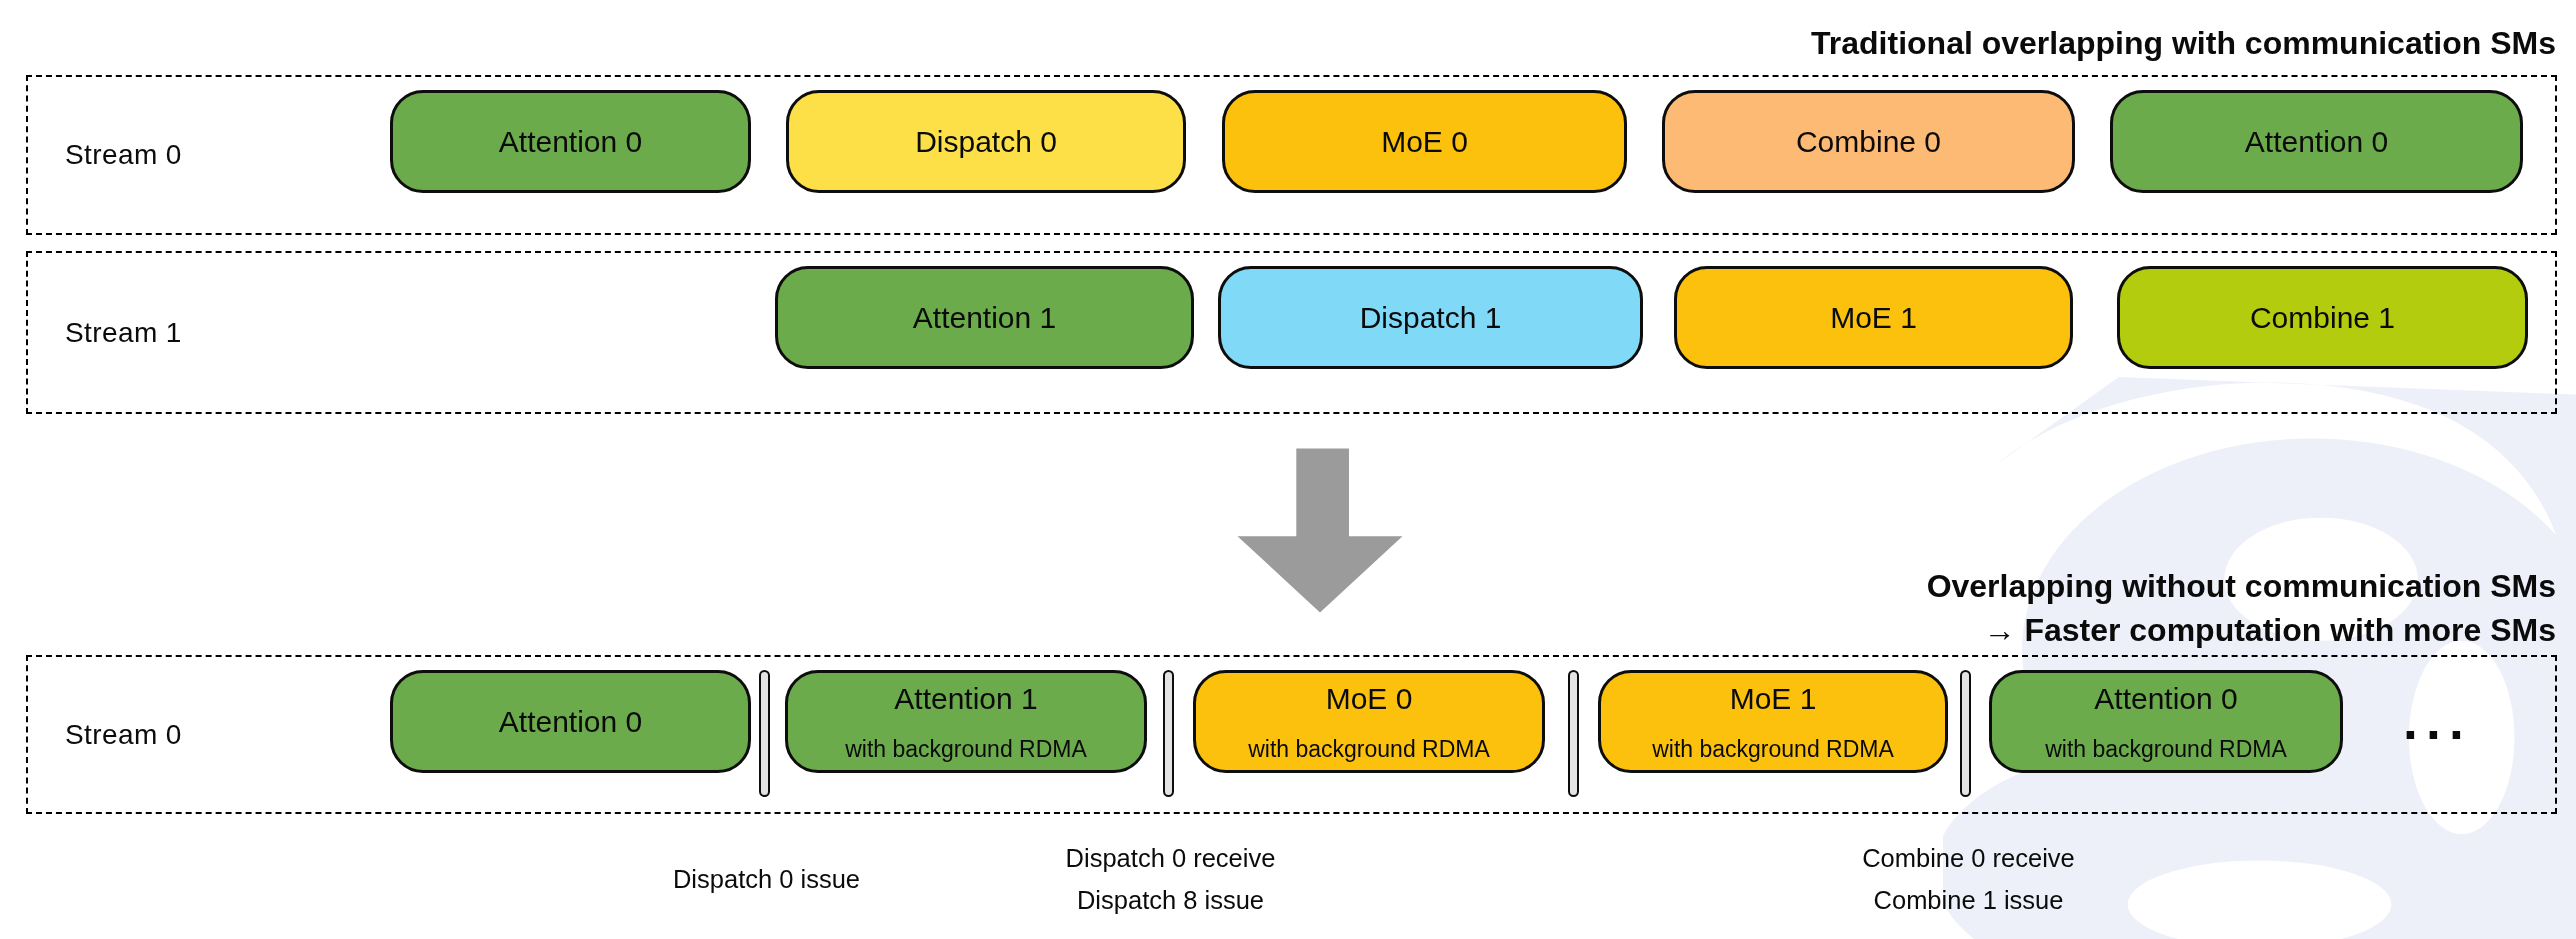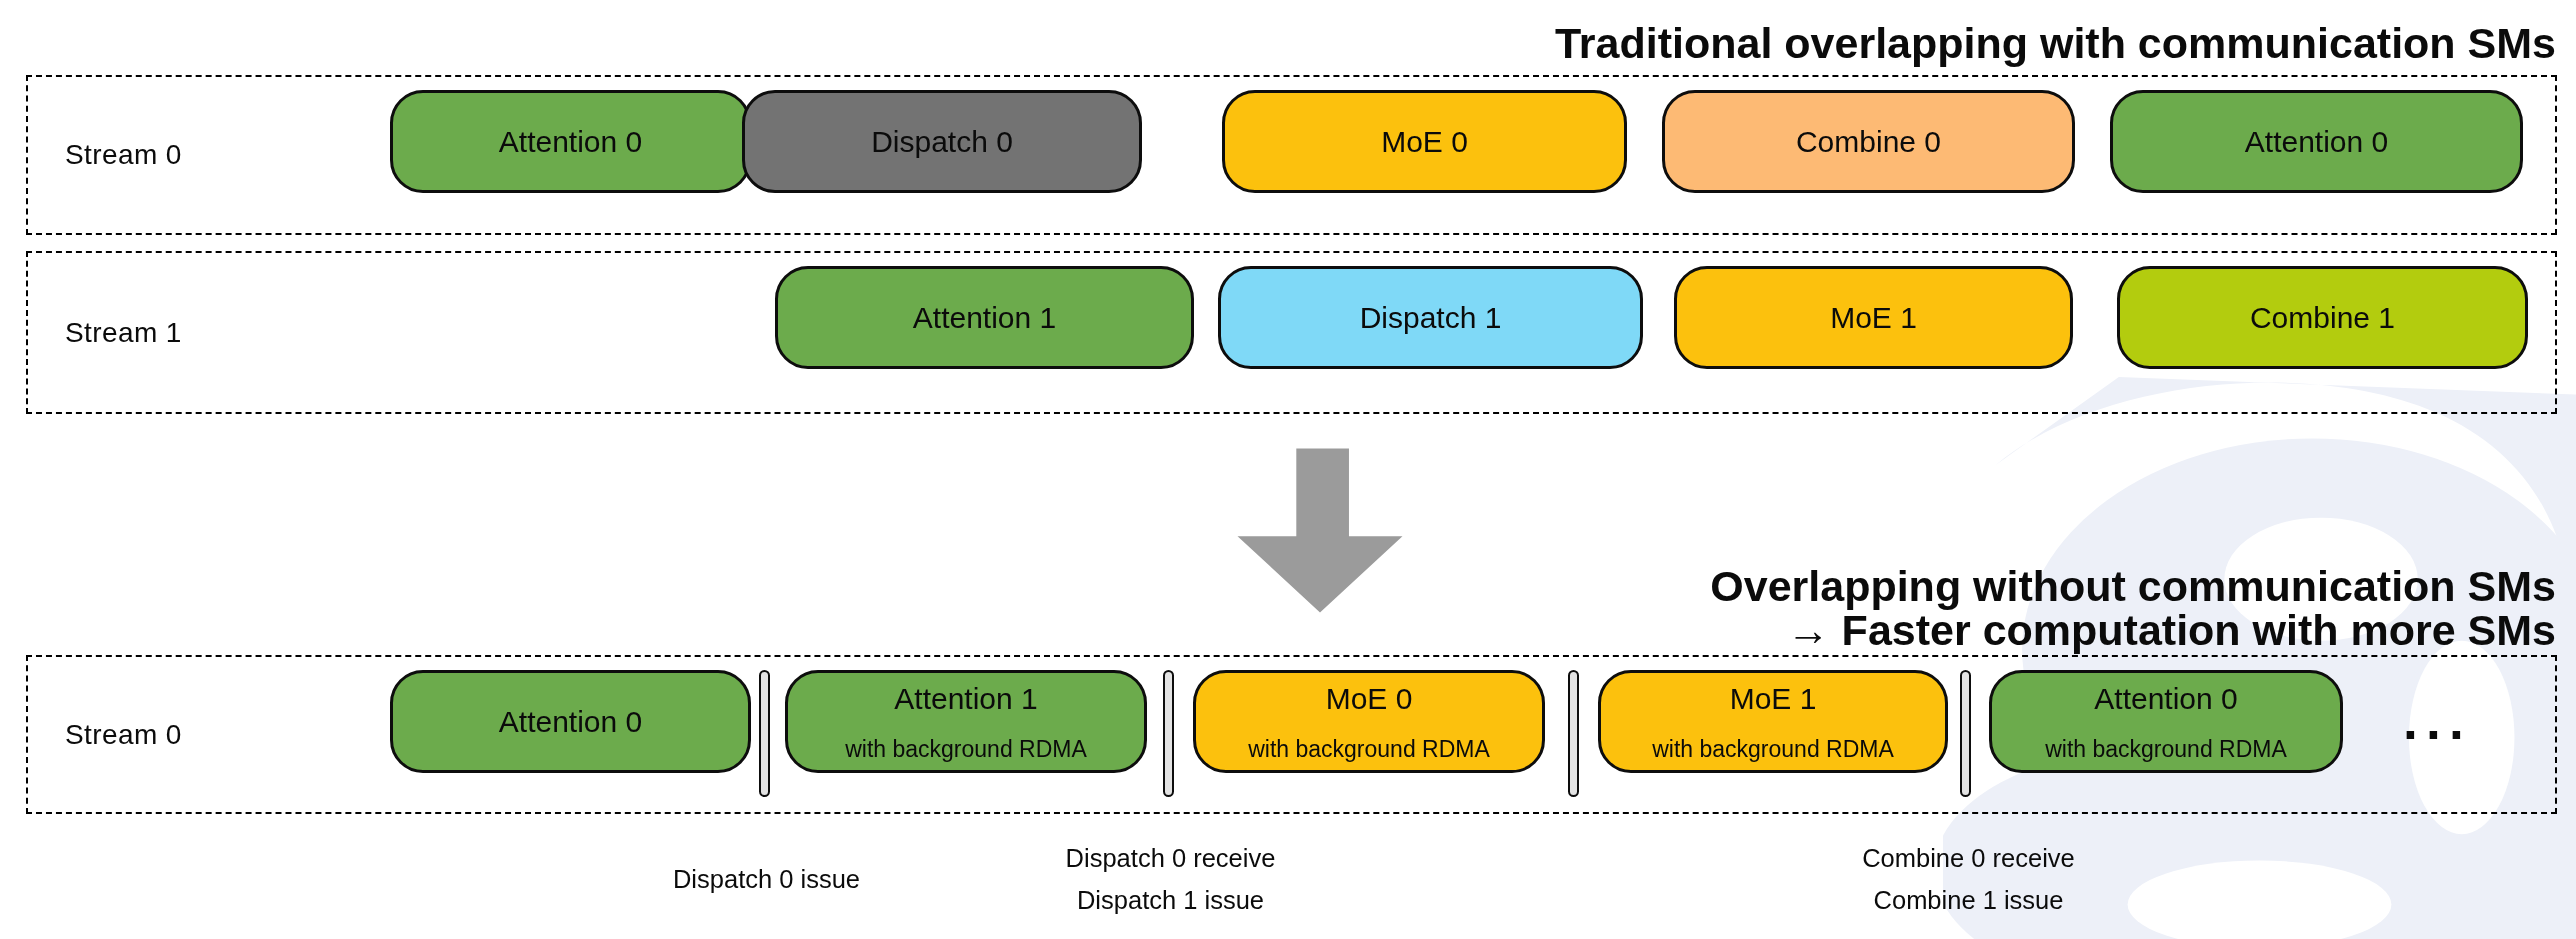--- a/index.html
+++ b/index.html
@@ -1,21 +1,21 @@
 <!DOCTYPE html>
 <html style="font-size:14px"><head>
 <meta charset="utf-8">
 <style>
   html,body{margin:0;padding:0;background:#ffffff;}
   .canvas{
     position:relative;width:2576px;height:940px;background:#ffffff;overflow:hidden;
     font-family:"Liberation Sans","DejaVu Sans",sans-serif;color:#0b0b0b;
   }
   .watermark{position:absolute;right:0;bottom:0;pointer-events:none;}
-  .fig-title{position:absolute;right:20px;font-size:43px;font-weight:bold;text-align:right;line-height:44px;white-space:nowrap;}
+  .fig-title{position:absolute;right:20px;font-size:32px;font-weight:bold;text-align:right;line-height:44px;white-space:nowrap;}
   .title-top{top:21px;}
   .title-bottom{top:564px;}
   .stream-row{
     position:absolute;left:26px;width:2527px;border:2.6px dashed #000;background:transparent;
   }
   .row1{top:75px;height:156px;}
   .row2{top:251px;height:159px;}
   .row3{top:655px;height:155px;}
   .stream-label{
     position:absolute;left:37px;top:0;height:100%;display:flex;align-items:center;
@@ -63,21 +63,21 @@
     </g>
   </svg>
 
   <div class="fig-title title-top">Traditional overlapping with communication SMs</div>
 
   <div class="stream-row row1">
     <div class="stream-label">Stream 0</div>
     <div class="block" style="left: 362px; width: 361px; background: rgb(108, 171, 76);">
       <div class="block-label">Attention 0</div>
     </div>
-    <div class="block" style="left: 714px; width: 400px; background: #737373;">
+    <div class="block" style="left: 758px; width: 400px; background: #fde047;">
       <div class="block-label">Dispatch 0</div>
     </div>
     <div class="block" style="left: 1194px; width: 405px; background: rgb(252, 193, 13);">
       <div class="block-label">MoE 0</div>
     </div>
     <div class="block" style="left: 1634px; width: 413px; background: #fdba74;">
       <div class="block-label">Combine 0</div>
     </div>
     <div class="block" style="left: 2082px; width: 413px; background: rgb(108, 171, 76);">
       <div class="block-label">Attention 0</div>
@@ -147,21 +147,21 @@
     </div>
 
     <div class="ellipsis" style="left:2375px">···</div>
   </div>
 
   <div class="annotation" style="left:538px">
     <div>Dispatch 0 issue</div>
   </div>
   <div class="annotation" style="left:942px">
     <div>Dispatch 0 receive</div>
-    <div>Dispatch 1 issue</div>
+    <div>Dispatch 8 issue</div>
   </div>
   <div class="annotation" style="left:1740px">
     <div>Combine 0 receive</div>
     <div>Combine 1 issue</div>
   </div>
 
 </div>
 
 
 </body></html>

